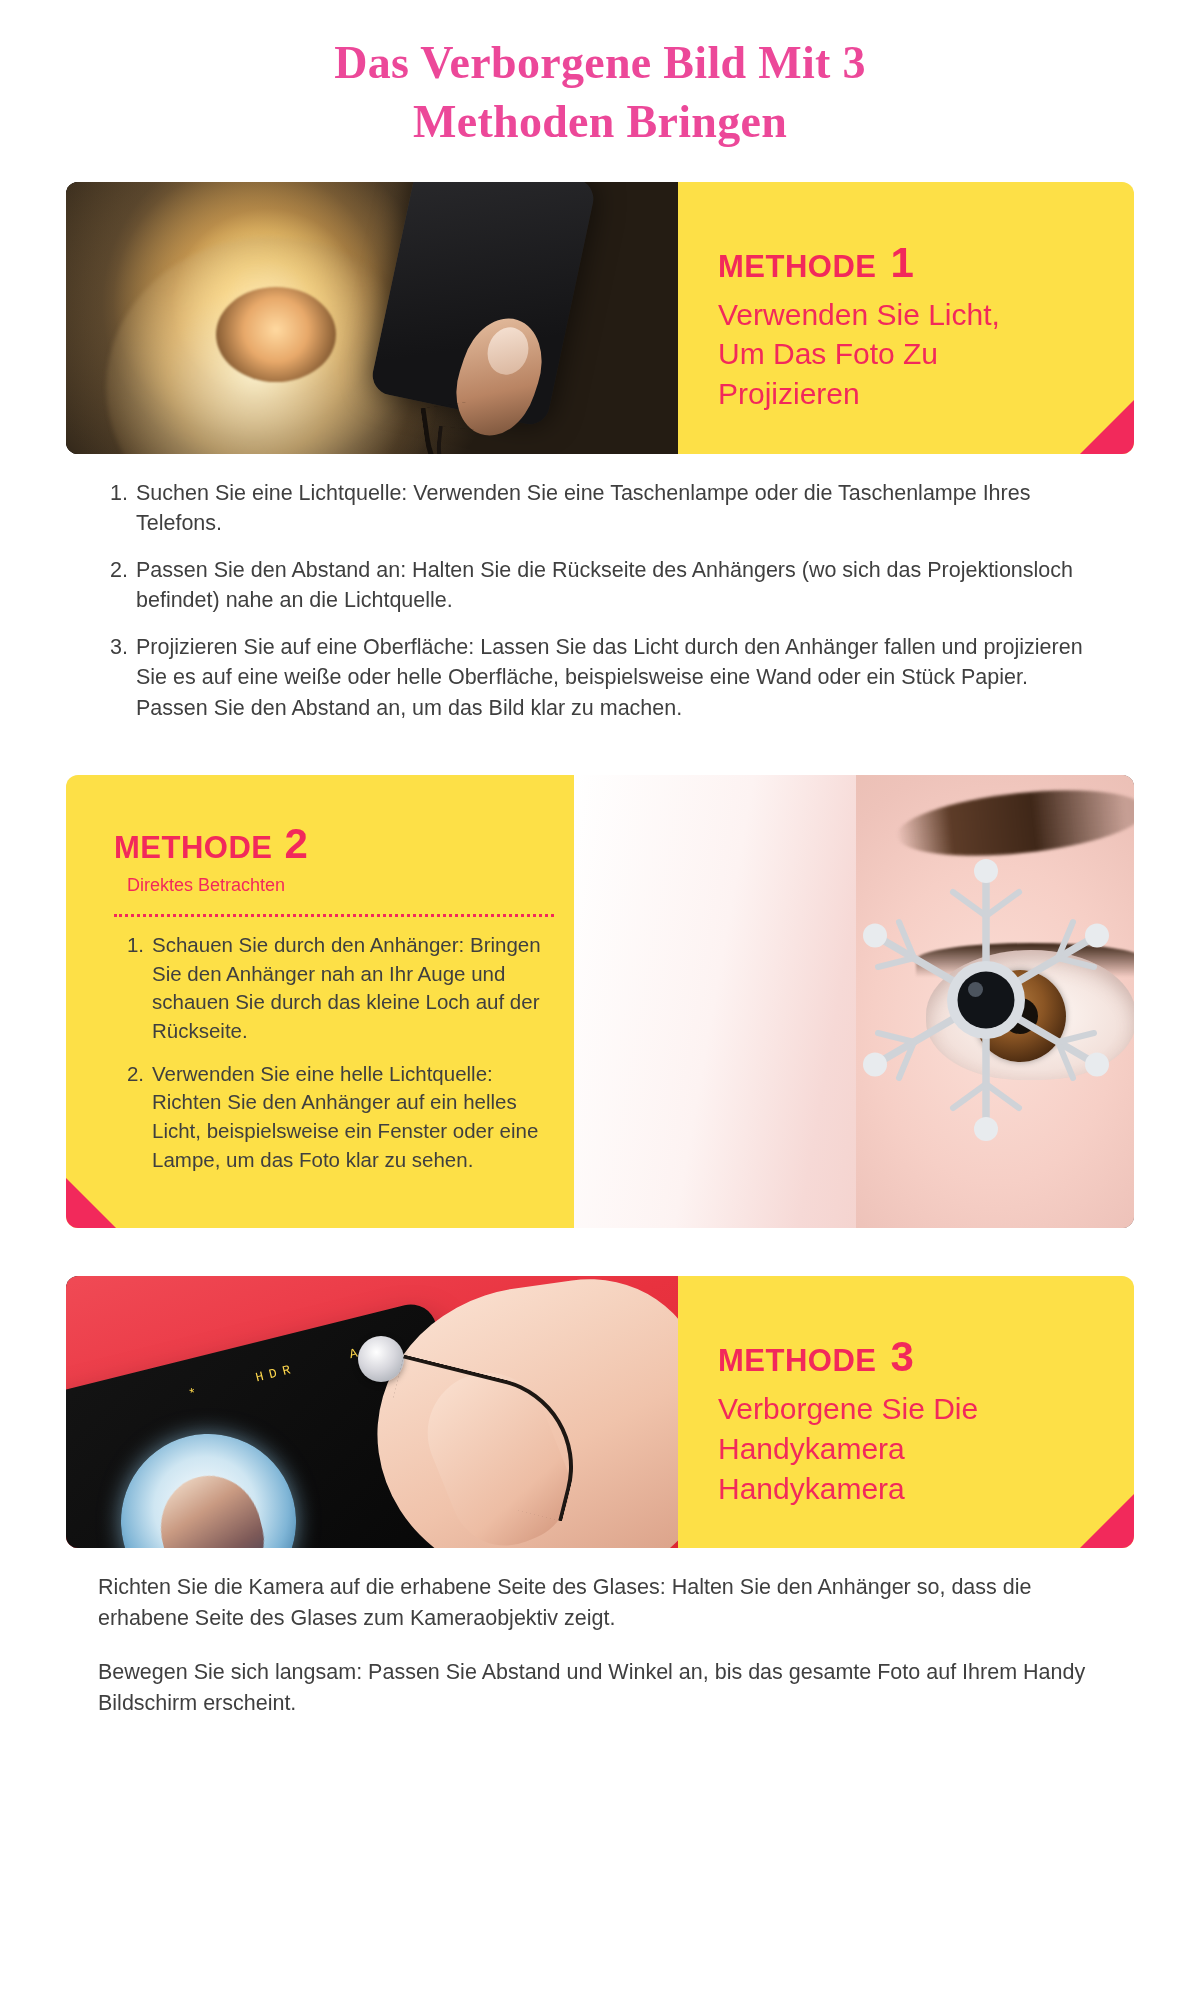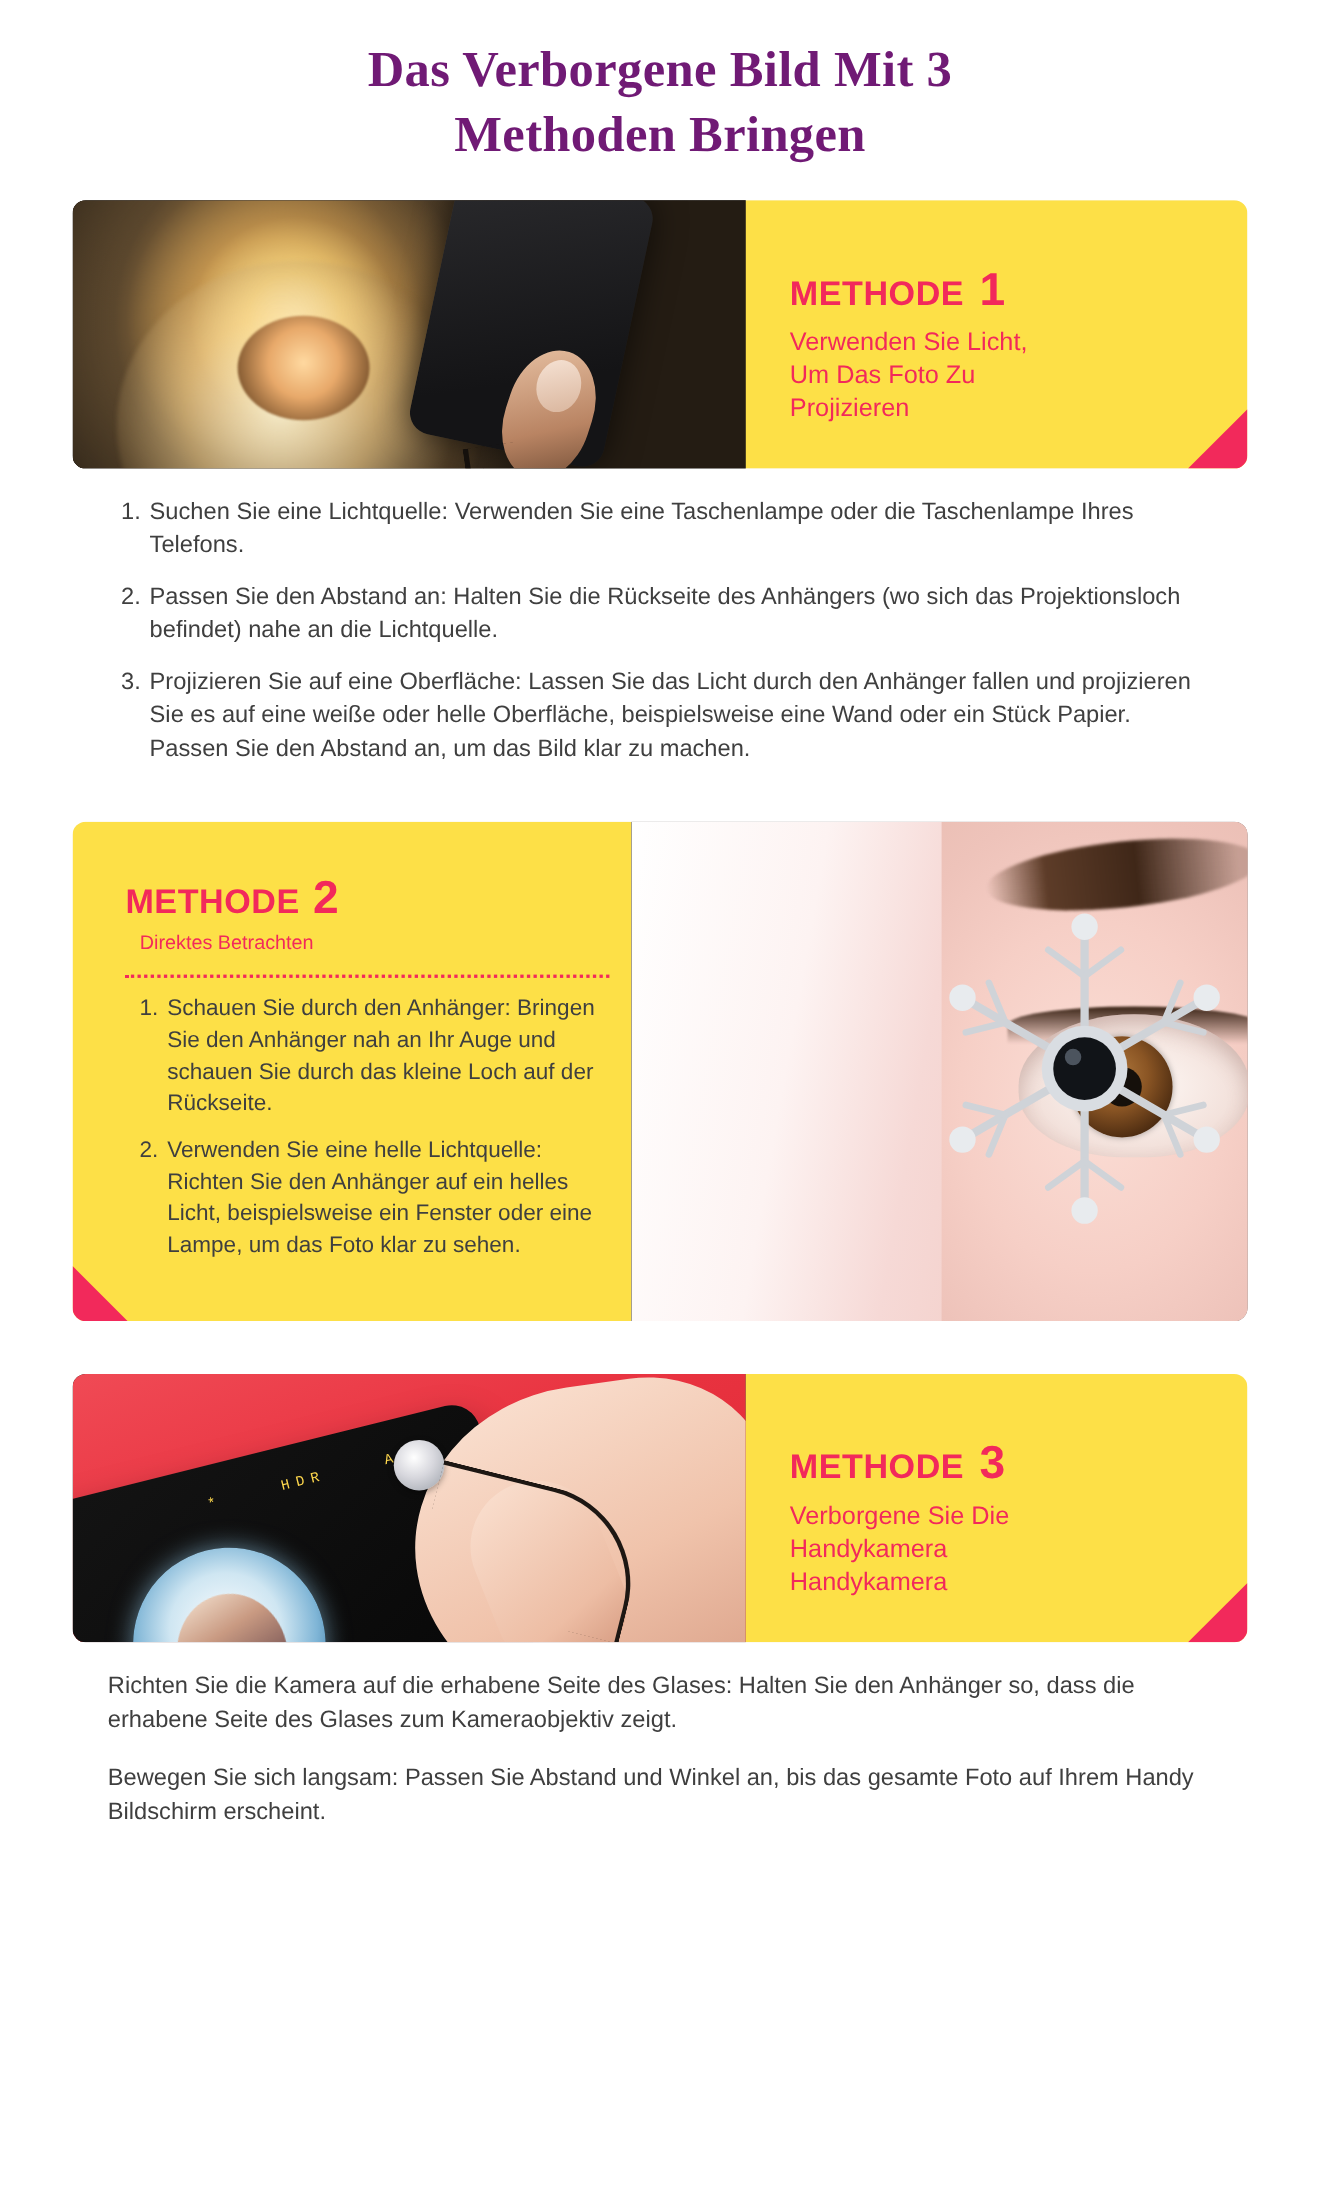--- a/index.html
+++ b/index.html
@@ -20,21 +20,21 @@
     margin: 0 auto;
     position: relative;
     padding-top: 22px;
     box-sizing: border-box;
   }
 
   
   .title {
     font-family: "Liberation Serif", serif;
     font-weight: bold;
-    color: #701a75;
+    color: #ec4899;
     text-align: center;
     font-size: 46px;
     line-height: 1.28;
     letter-spacing: 0.3px;
     margin: 12px auto 30px auto;
     width: 760px;
   }
   .title .line {
     display: block;
   }
@@ -81,21 +81,21 @@
   }
   .method-word {
     font-size: 31px;
   }
   .method-num {
     font-size: 42px;
     line-height: 1;
   }
   .method-sub {
     color: #f2295b;
-    font-size: 23px;
+    font-size: 30px;
     line-height: 1.32;
     margin-top: 10px;
     font-weight: normal;
   }
 
   
   .corner {
     position: absolute;
     width: 0;
     height: 0;

